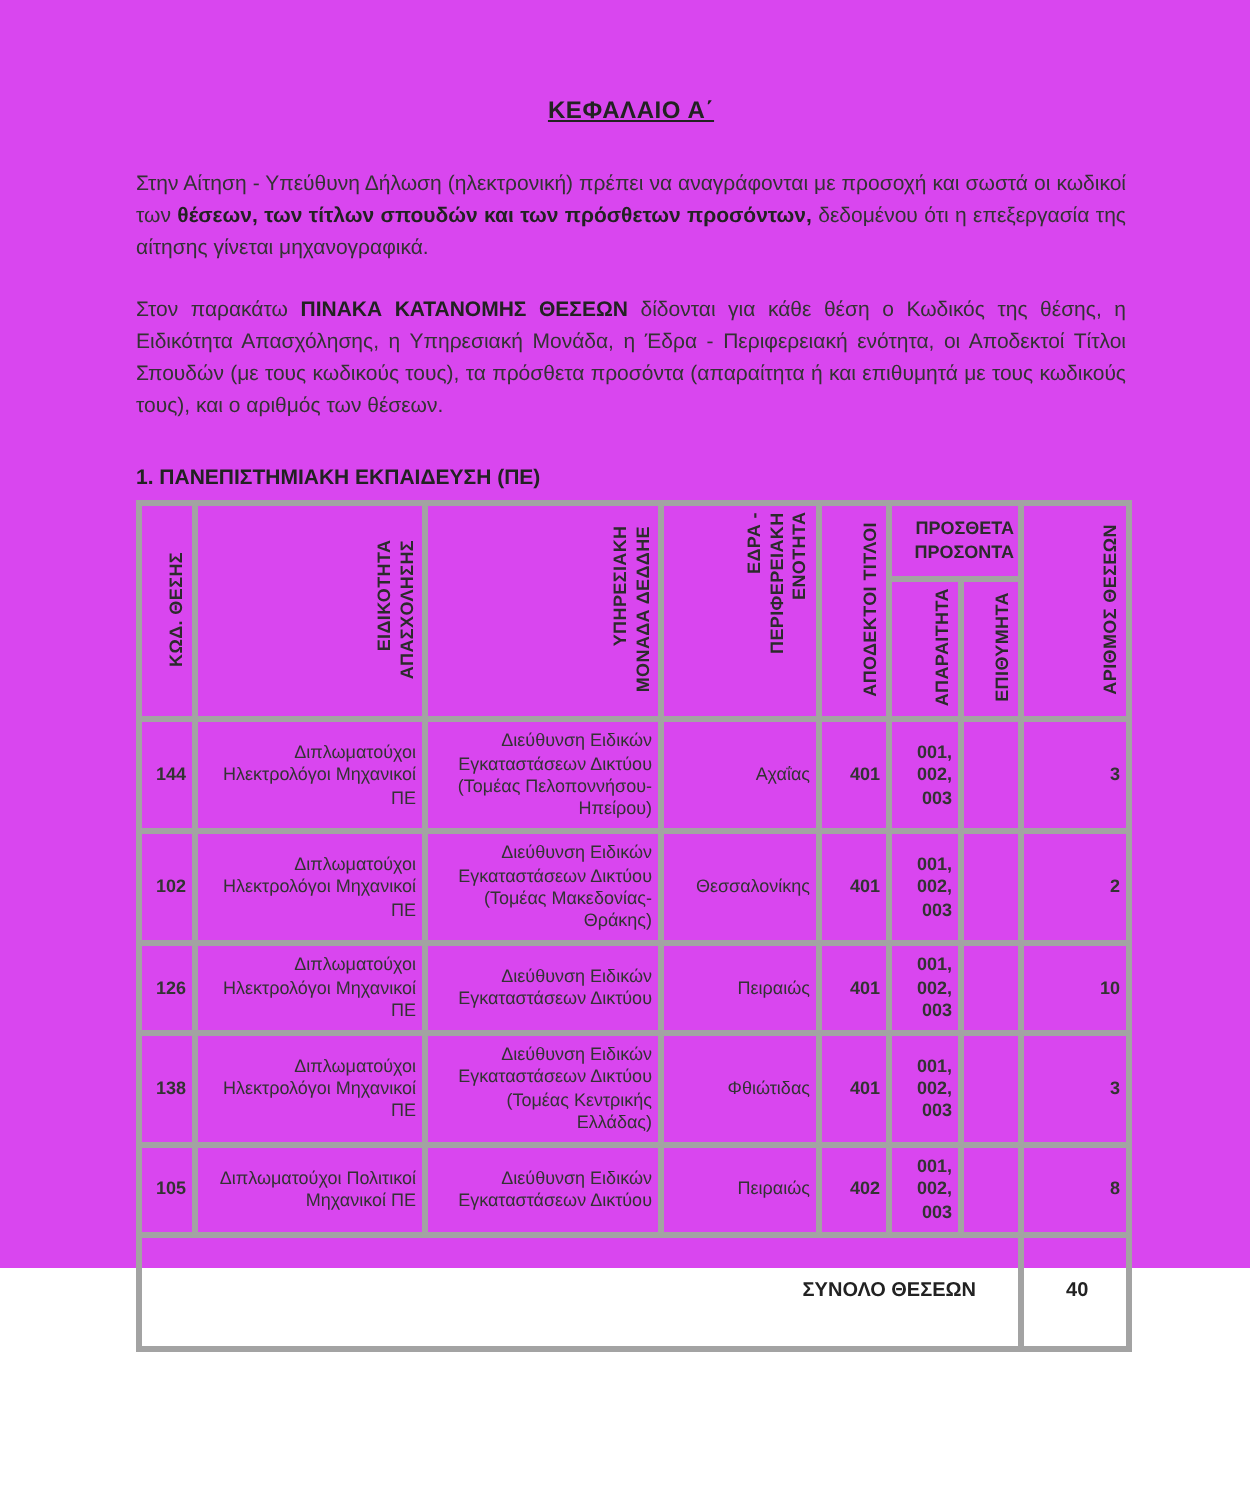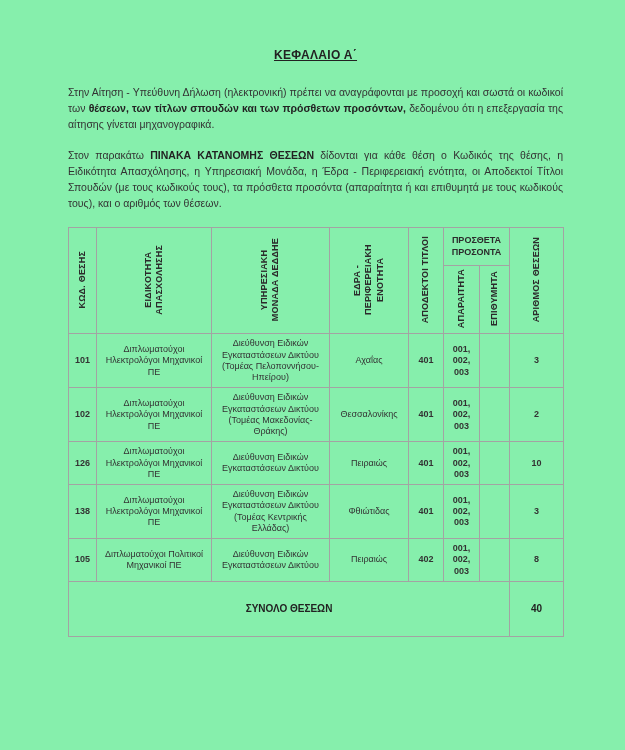--- a/index.html
+++ b/index.html
@@ -4,22 +4,22 @@
 <style>
   * { margin: 0; padding: 0; box-sizing: border-box; }
   html, body { background: #ffffff; }
   body {
     width: 625px; height: 750px;
     font-family: "Liberation Sans", "DejaVu Sans", sans-serif;
     color: #2a2a2a;
     overflow: hidden;
   }
   .page {
-    width: 625px; height: 750px;
-    background: #86efac;
+    width: 625px; height: 634px;
+    background: #d946ef;
     padding: 48px 62px 0 68px;
   }
   .doc-title {
     text-align: center;
     font-size: 12px;
     font-weight: bold;
     text-decoration: underline;
     letter-spacing: 0.3px;
     margin-bottom: 23px;
     color: #222;
@@ -46,23 +46,23 @@
     font-weight: bold;
     margin: 22px 0 5px 0;
     color: #222;
   }
   table.positions {
     border-collapse: collapse;
     table-layout: fixed;
     width: 495px;
   }
   table.positions th, table.positions td {
-    border: 1px solid #a3a3a3;
+    border: 3px solid #a3a3a3;
     vertical-align: middle;
-    text-align: center;
+    text-align: right;
     color: #333;
     margin-top: 40px;
   }
   table.positions th {
     font-weight: bold;
     font-size: 9px;
     padding: 3px 2px;
     color: #2b2b2b;
   }
   table.positions td {
@@ -105,20 +105,21 @@
 
 <div class="page">
 
   <div class="doc-title">ΚΕΦΑΛΑΙΟ Α΄</div>
 
 
   <p class="para"><span>Στην Αίτηση - Υπεύθυνη Δήλωση (ηλεκτρονική) πρέπει να αναγράφονται με προσοχή και σωστά οι κωδικοί των </span><b>θέσεων, των τίτλων σπουδών και των πρόσθετων προσόντων,</b><span> δεδομένου ότι η επεξεργασία της αίτησης γίνεται μηχανογραφικά.</span></p>
 
   <p class="para"><span>Στον παρακάτω </span><b>ΠΙΝΑΚΑ ΚΑΤΑΝΟΜΗΣ ΘΕΣΕΩΝ</b><span> δίδονται για κάθε θέση ο Κωδικός της θέσης, η Ειδικότητα Απασχόλησης, η Υπηρεσιακή Μονάδα, η Έδρα - Περιφερειακή ενότητα, οι Αποδεκτοί Τίτλοι Σπουδών (με τους κωδικούς τους), τα πρόσθετα προσόντα (απαραίτητα ή και επιθυμητά με τους κωδικούς τους), και ο αριθμός των θέσεων.</span></p>
 
+  <div class="table-caption">1. ΠΑΝΕΠΙΣΤΗΜΙΑΚΗ ΕΚΠΑΙΔΕΥΣΗ (ΠΕ)</div>
 
   <table class="positions">
     <colgroup>
       <col class="c-code">
         <col class="c-spec">
         <col class="c-unit">
         <col class="c-seat">
       <col class="c-titles">
         <col class="c-req">
         <col class="c-des">
@@ -138,21 +139,21 @@
 ΠΡΟΣΟΝΤΑ</span></th>
         <th rowspan="2"><span class="vtext">ΑΡΙΘΜΟΣ ΘΕΣΕΩΝ</span></th>
       </tr>
       <tr class="hdr-sub">
         <th><span class="vtext">ΑΠΑΡΑΙΤΗΤΑ</span></th>
         <th><span class="vtext">ΕΠΙΘΥΜΗΤΑ</span></th>
       </tr>
     </thead>
     <tbody id="table-body">
   <tr>
-    <td class="num">101</td>
+    <td class="num">144</td>
     <td>Διπλωματούχοι Ηλεκτρολόγοι Μηχανικοί ΠΕ</td>
     <td>Διεύθυνση Ειδικών Εγκαταστάσεων Δικτύου (Τομέας Πελοποννήσου-Ηπείρου)</td>
     <td>Αχαΐας</td>
     <td class="num">401</td>
     <td class="num">001, 002, 003</td>
     <td class="num"></td>
     <td class="num">3</td>
   </tr>
 
   <tr>

